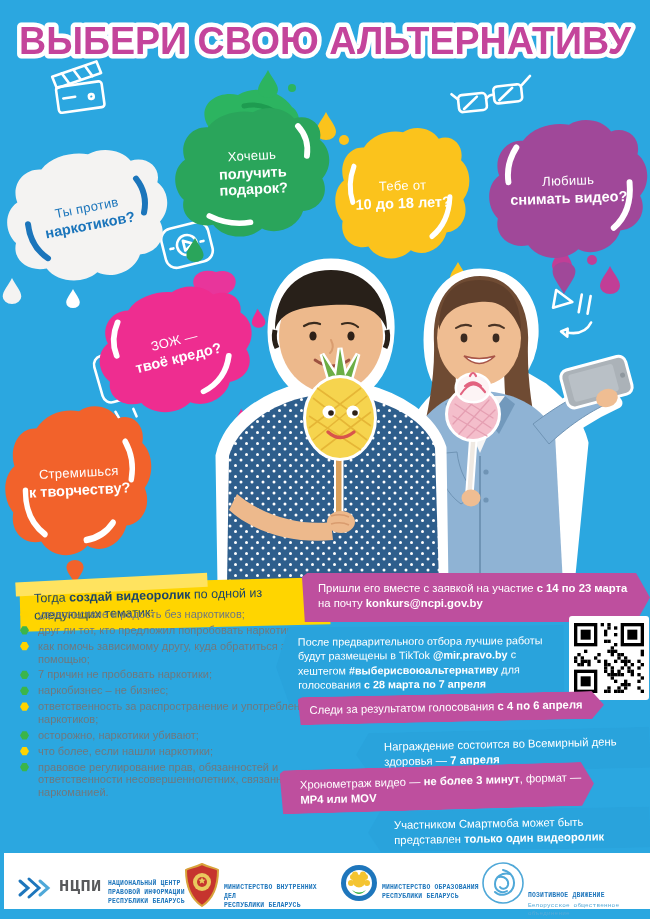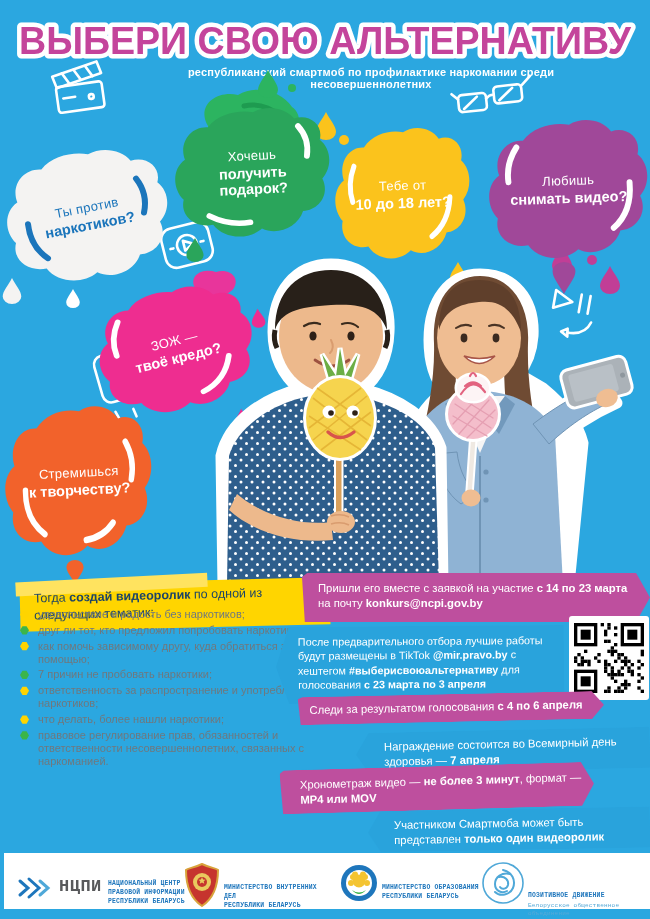--- a/index.html
+++ b/index.html
@@ -74,21 +74,20 @@
         <rect width="11" height="11" fill="#2E5E8C"></rect>
         <circle cx="3" cy="3" r="1.5" fill="#fff"></circle>
           <circle cx="8.5" cy="8.5" r="1.5" fill="#fff"></circle>
       </pattern>
     </defs>
   </svg>
 
   <svg id="title-svg" viewBox="0 0 630 54">
     <text x="315" y="42" text-anchor="middle" font-family="Liberation Sans, DejaVu Sans, sans-serif" font-size="38" font-weight="bold" fill="#C4449B" stroke="#fff" stroke-width="9" stroke-linejoin="round" paint-order="stroke" textLength="612" lengthAdjust="spacingAndGlyphs">ВЫБЕРИ СВОЮ АЛЬТЕРНАТИВУ</text>
   </svg>
-  <div id="subtitle">республиканский смартмоб по профилактике наркомании среди несовершеннолетних</div>
 
   <svg class="doodle" style="left:46px;top:56px;width:68px;height:64px;transform:rotate(-8deg)" viewBox="0 0 68 64">
     <rect x="10" y="28" width="46" height="26" rx="3"></rect>
     <polygon points="8,17 54,8 57,20 11,29"></polygon>
     <line x1="18" y1="15" x2="24" y2="26"></line>
       <line x1="30" y1="13" x2="36" y2="24"></line>
       <line x1="42" y1="11" x2="48" y2="22"></line>
     <line x1="16" y1="40" x2="28" y2="40"></line>
       <circle cx="44" cy="42" r="2.4"></circle>
   </svg>
@@ -347,38 +346,46 @@
       </li>
     <li>
         <span class="bullet b-yellow"></span>
         <span>как помочь зависимому другу, куда обратиться за помощью;</span>
       </li>
     <li>
         <span class="bullet b-green"></span>
         <span>7 причин не пробовать наркотики;</span>
       </li>
     <li>
+        <span class="bullet b-green"></span>
+        <span>наркобизнес – не бизнес;</span>
+      </li>
+    <li>
         <span class="bullet b-yellow"></span>
         <span>ответственность за распространение и употребление наркотиков;</span>
       </li>
     <li>
+        <span class="bullet b-green"></span>
+        <span>осторожно, наркотики убивают;</span>
+      </li>
+    <li>
         <span class="bullet b-yellow"></span>
-        <span>что делать, более нашли наркотики;</span>
+        <span>что более, если нашли наркотики;</span>
       </li>
     <li>
         <span class="bullet b-green"></span>
         <span>правовое регулирование прав, обязанностей и ответственности несовершеннолетних, связанных с наркоманией.</span>
       </li>
   </ul>
 
   <div id="banner-submit" class="banner magenta">
     <span>Пришли его вместе с заявкой на участие </span><b>с 14 по 23 марта</b><span> на почту </span><b>konkurs@ncpi.gov.by</b>
   </div>
   <div id="banner-tiktok" class="banner blue">
-    <span>После предварительного отбора лучшие работы будут размещены в TikTok </span><b>@mir.pravo.by</b><span> с хештегом </span><b>#выберисвоюальтернативу</b><span> для голосования </span><b>с 23 марта по 3 апреля</b>
+    <span>После предварительного отбора лучшие работы будут размещены в TikTok </span><b>@mir.pravo.by</b><span> с хештегом </span><b>#выберисвоюальтернативу</b><span> для голосования </span><b>с 28 марта по 7 апреля</b>
   </div>
   <div id="qr-box">
     <svg id="qr-svg" width="70" height="74" viewBox="0 0 74 74">
         <rect x="28.19047619047619" y="0" width="3.5238095238095237" height="3.5238095238095237" fill="#000"></rect>
         <rect x="35.23809523809524" y="0" width="3.5238095238095237" height="3.5238095238095237" fill="#000"></rect>
         <rect x="35.23809523809524" y="3.5238095238095237" width="3.5238095238095237" height="3.5238095238095237" fill="#000"></rect>
         <rect x="42.285714285714285" y="3.5238095238095237" width="3.5238095238095237" height="3.5238095238095237" fill="#000"></rect>
         <rect x="31.714285714285715" y="7.0476190476190474" width="3.5238095238095237" height="3.5238095238095237" fill="#000"></rect>
         <rect x="31.714285714285715" y="10.571428571428571" width="3.5238095238095237" height="3.5238095238095237" fill="#000"></rect>
         <rect x="42.285714285714285" y="10.571428571428571" width="3.5238095238095237" height="3.5238095238095237" fill="#000"></rect>

